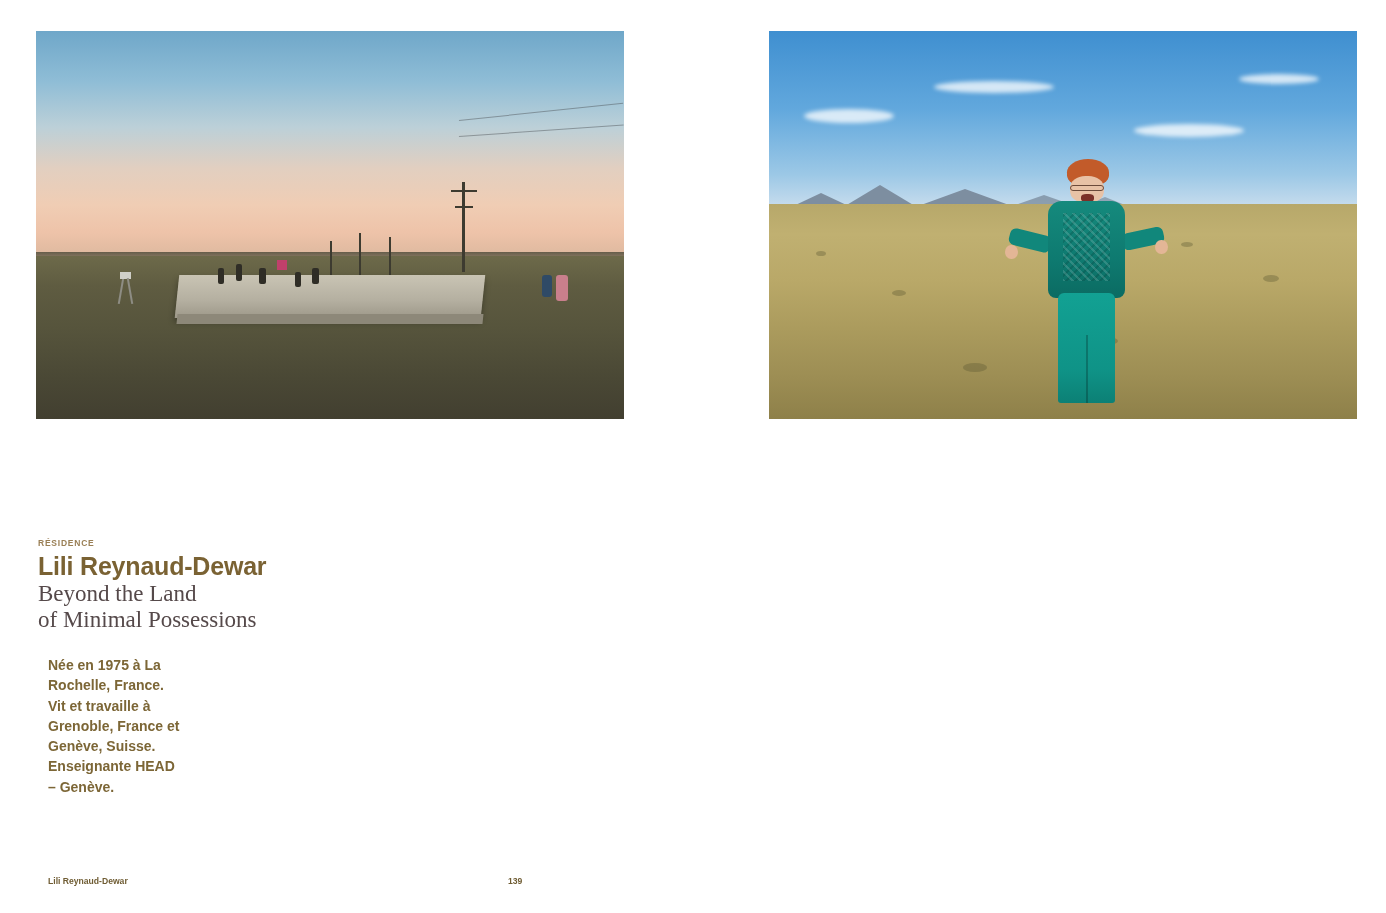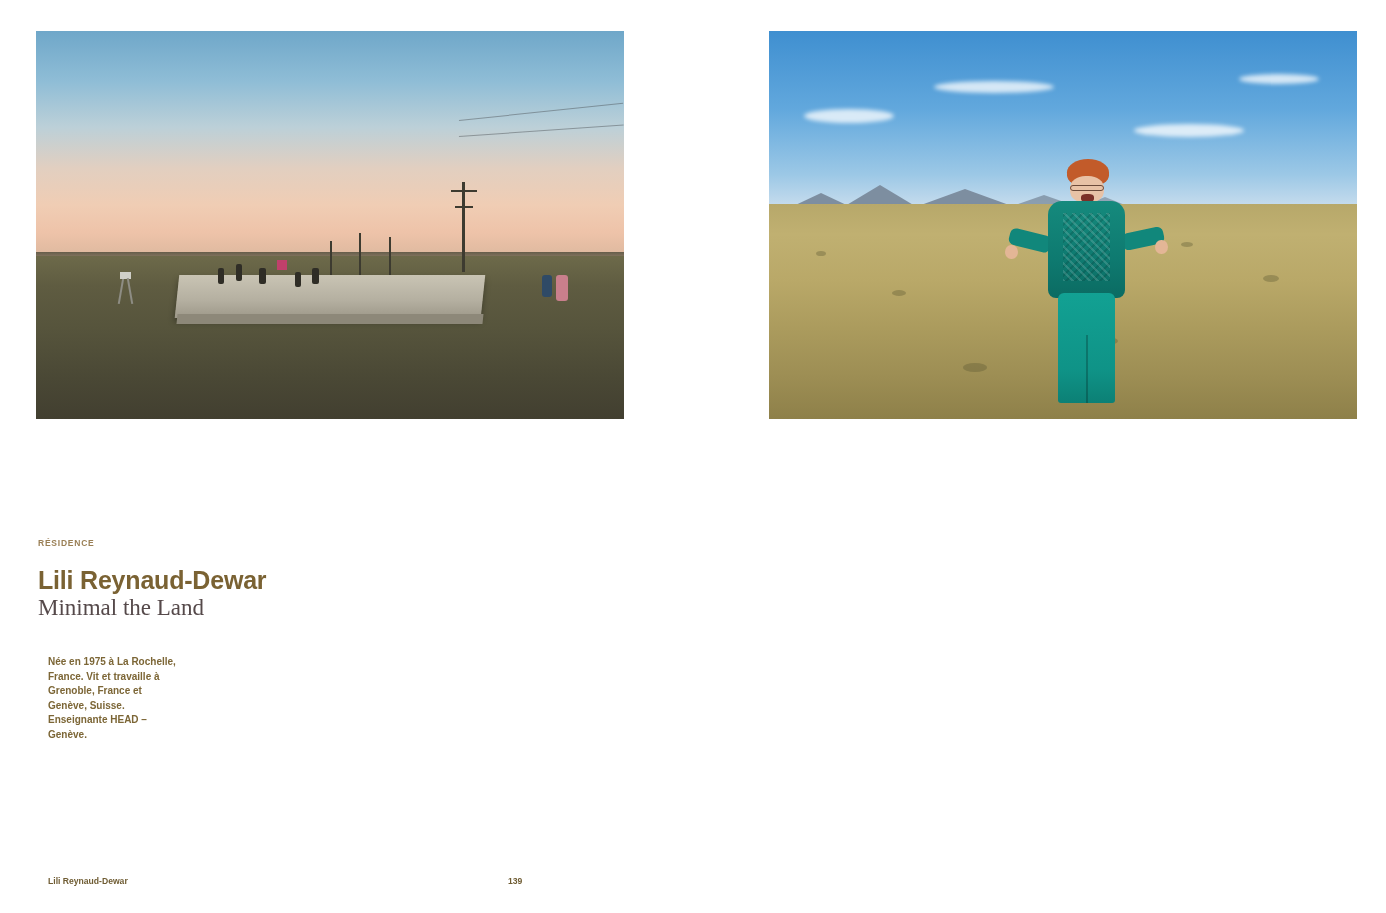--- a/index.html
+++ b/index.html
@@ -298,21 +298,21 @@
     position: absolute;
     left: 38px;
     top: 538px;
     width: 420px;
   }
   .eyebrow {
     font-size: 8.5px;
     letter-spacing: 0.09em;
     color: #9a7f55;
     font-weight: bold;
-    margin-bottom: 19px;
+    margin-bottom: 5px;
   }
   .artist-name {
     font-size: 25px;
     font-weight: bold;
     color: #7a6233;
     letter-spacing: -0.2px;
     line-height: 1.05;
     margin: 0 0 2px 0;
     font-family: "Liberation Sans", sans-serif;
   }
@@ -323,21 +323,21 @@
     line-height: 1.12;
     margin: 0;
   }
   .work-title .l2 { display: block; }
 
   #bio {
     position: absolute;
     left: 48px;
     top: 655px;
     width: 135px;
-    font-size: 10px;
+    font-size: 14px;
     line-height: 1.45;
     font-weight: bold;
     color: #7c6636;
   }
 
   
   .footer {
     position: absolute;
     bottom: 27px;
     font-size: 8.6px;
@@ -379,21 +379,22 @@
       <div class="figure fig-pink"></div>
       <div class="tripod">
         <div class="tripod-head"></div>
       </div>
     </div>
 
     <div id="title-block">
       <div class="eyebrow">RÉSIDENCE</div>
       <h1 class="artist-name">Lili Reynaud-Dewar</h1>
       <div class="work-title">
-        <span class="l1">Minimal the Land</span>
+        <span class="l1">Beyond the Land</span>
+        <span class="l2">of Minimal Possessions</span>
       </div>
     </div>
 
     <div id="bio">Née en 1975 à La Rochelle, France. Vit et travaille à Grenoble, France et Genève, Suisse. Enseignante HEAD – Genève.</div>
 
     <div class="footer" id="footer-left-label">Lili Reynaud-Dewar</div>
     <div class="footer" id="footer-left-page">139</div>
   </div>
 
   <div class="page page-right">

